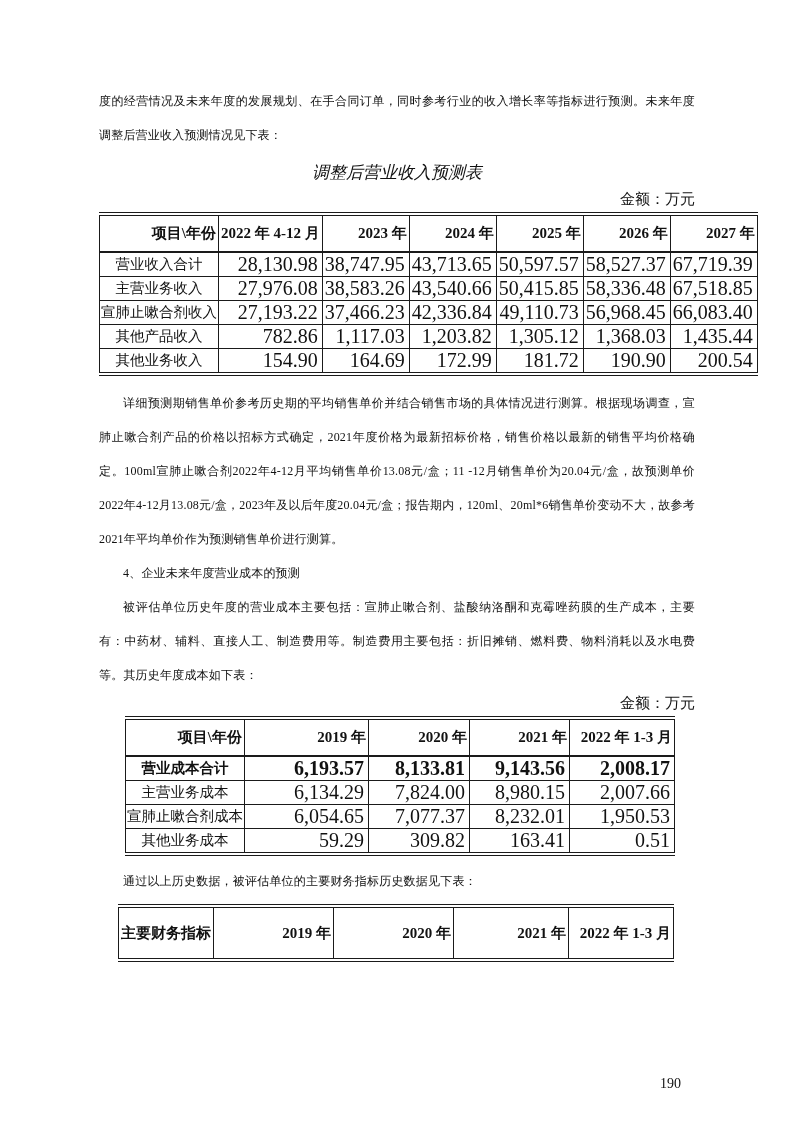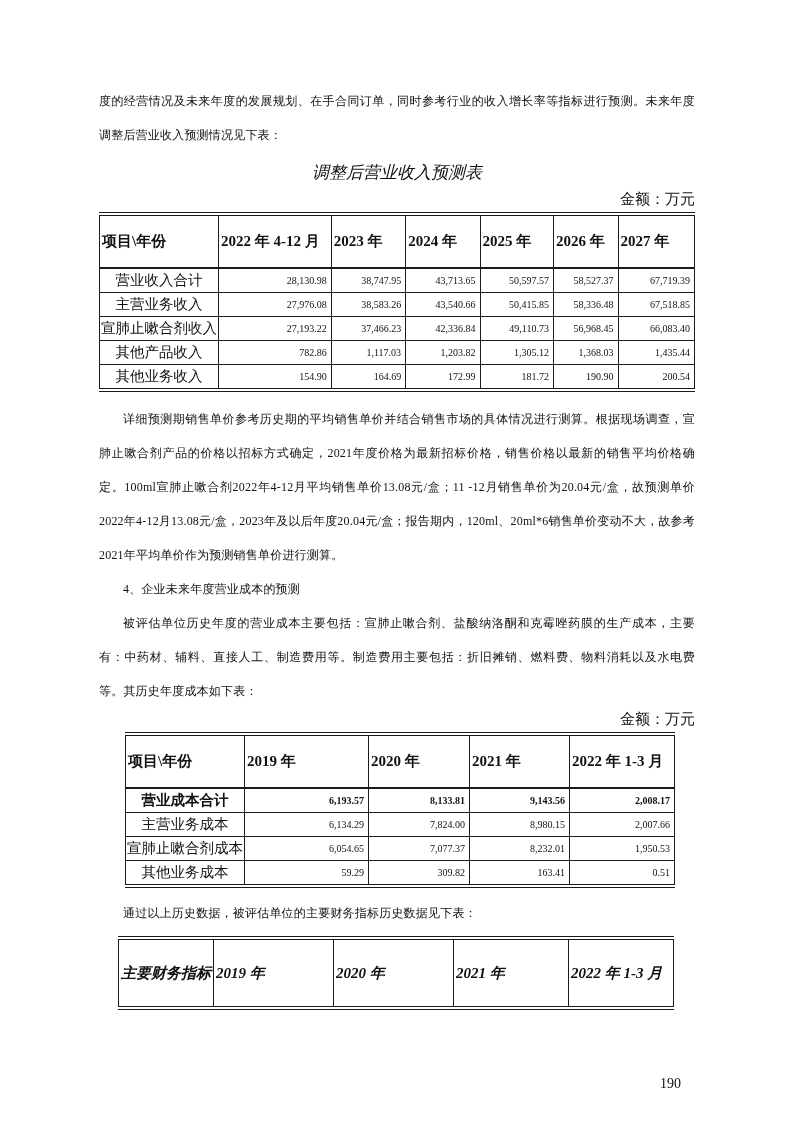--- a/index.html
+++ b/index.html
@@ -52,42 +52,42 @@
     margin-top: 2px;
     border-top: 4px double #1a1a1a;
     border-bottom: 4px double #1a1a1a;
   }
   table.dtable th {
     border: 1px solid #1a1a1a;
     border-bottom: 2px solid #1a1a1a;
     font-size: 15px;
     font-weight: 700;
     height: 27px;
-    text-align: left;
-    padding: 12px 2px;
+    text-align: right;
+    padding: 4px 2px;
     overflow: hidden;
     white-space: nowrap;
   }
   table.dtable td {
     border: 1px solid #1a1a1a;
-    font-size: 10px;
+    font-size: 20px;
     height: 23px;
     text-align: right;
     padding: 0 4px 0 2px;
     overflow: hidden;
     white-space: nowrap;
   }
   table.dtable td:first-child {
     text-align: center;
     font-size: 14.5px;
     padding: 0 1px;
   }
   table.dtable tr.bold-row td { font-weight: 700; }
   #table-cost { margin-left: 26px; }
-  #table-fin  { margin-left: 19px; margin-top: 6px; font-style: italic; }
+  #table-fin  { margin-left: 19px; margin-top: 6px; }
   #table-fin th { height: 42px; }
   .page-number {
     position: absolute;
     right: 112px;
     top: 1076px;
     font-size: 14px;
     line-height: 16px;
   }
 </style>
 </head>

